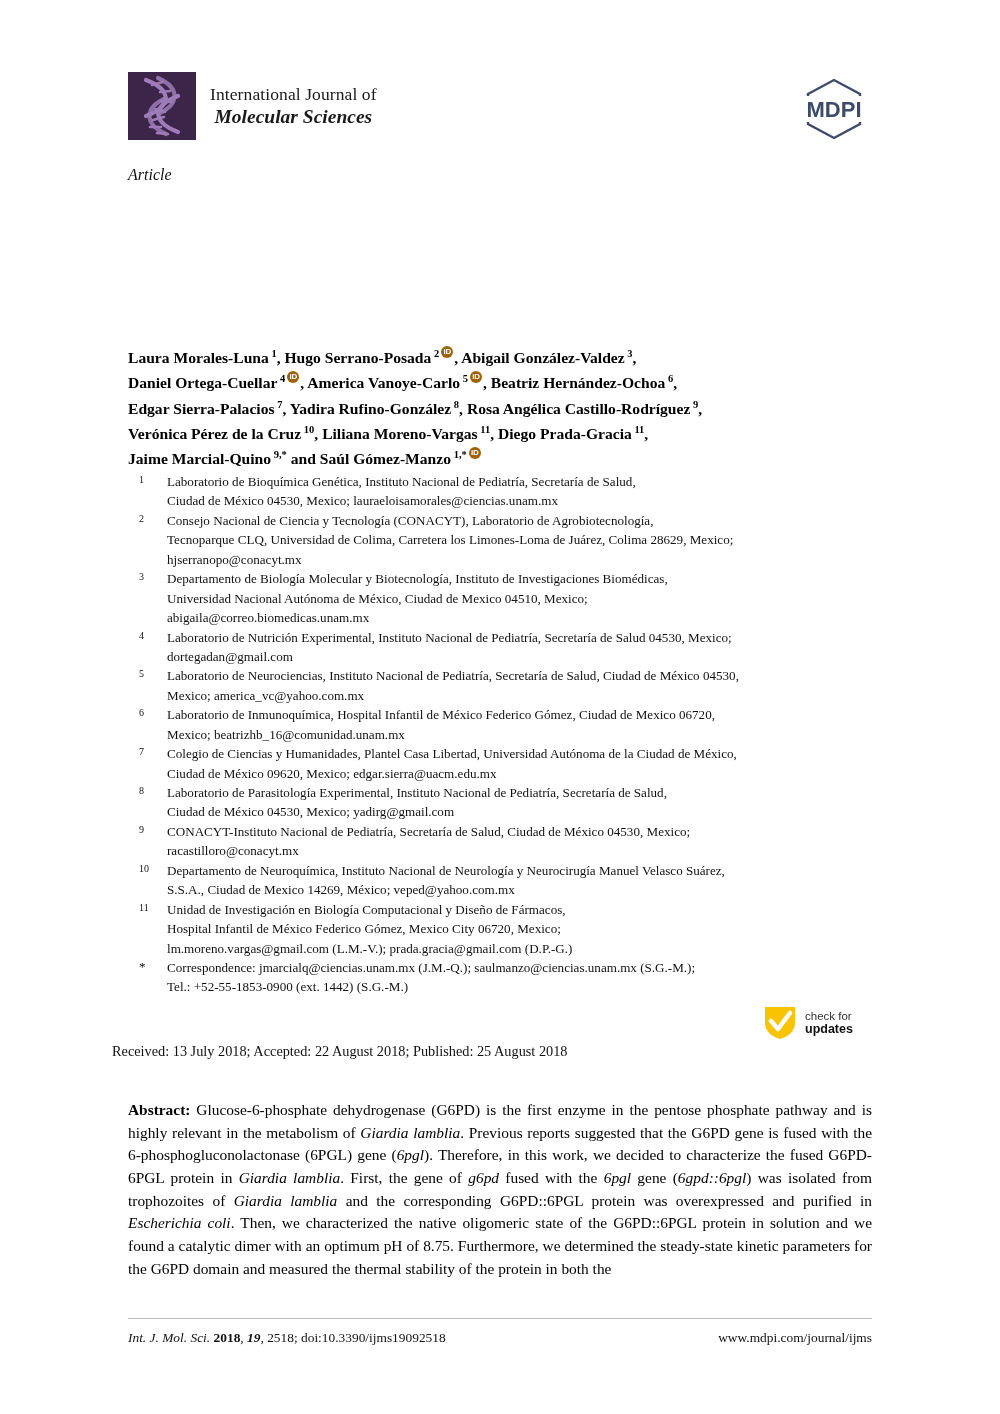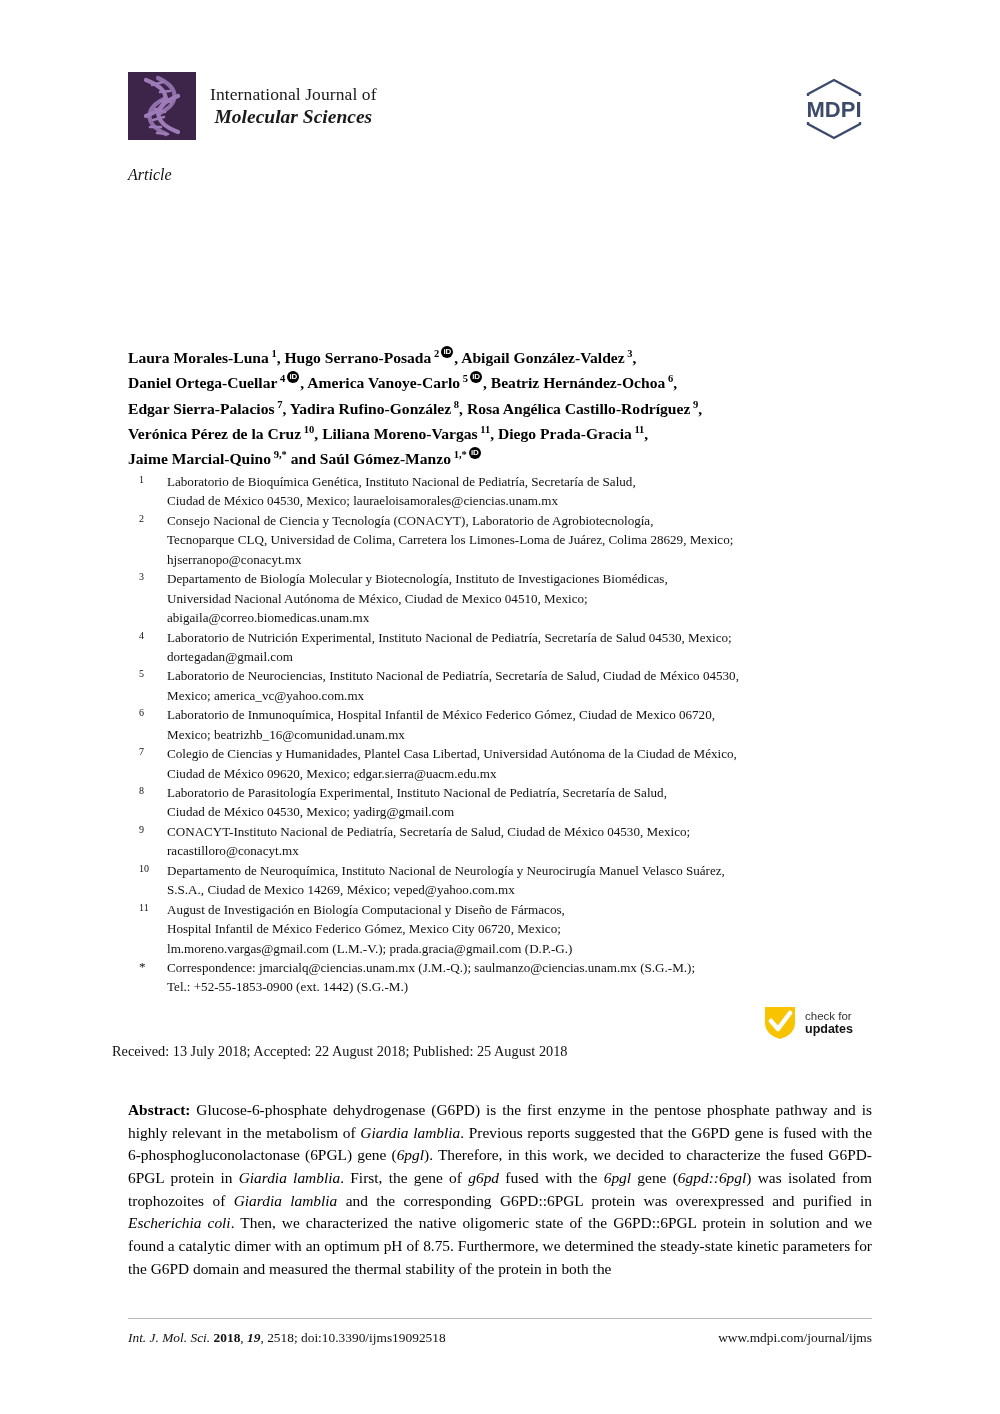--- a/index.html
+++ b/index.html
@@ -111,21 +111,21 @@
     font-size: 10.5px;
     font-weight: bold;
     vertical-align: super;
     line-height: 0;
   }
   .orcid {
     display: inline-block;
     width: 12px;
     height: 12px;
     border-radius: 50%;
-    background: #000000;
+    background: #a16207;
     position: relative;
     vertical-align: 5px;
     margin: 0 1px 0 2px;
   }
   .orcid i {
     position: absolute;
     left: 0; top: 0;
     width: 12px;
     height: 12px;
     font-style: normal;
@@ -352,21 +352,21 @@
       <div class="aff-row">
         <div class="aff-num">10</div>
         <div class="aff-body">
           <div>Departamento de Neuroquímica, Instituto Nacional de Neurología y Neurocirugía Manuel Velasco Suárez,</div>
           <div>S.S.A., Ciudad de Mexico 14269, México; veped@yahoo.com.mx</div>
         </div>
       </div>
       <div class="aff-row">
         <div class="aff-num">11</div>
         <div class="aff-body">
-          <div>August de Investigación en Biología Computacional y Diseño de Fármacos,</div>
+          <div>Unidad de Investigación en Biología Computacional y Diseño de Fármacos,</div>
           <div>Hospital Infantil de México Federico Gómez, Mexico City 06720, Mexico;</div>
           <div>lm.moreno.vargas@gmail.com (L.M.-V.); prada.gracia@gmail.com (D.P.-G.)</div>
         </div>
       </div>
       <div class="aff-row">
         <div class="aff-num star">*</div>
         <div class="aff-body">
           <div>Correspondence: jmarcialq@ciencias.unam.mx (J.M.-Q.); saulmanzo@ciencias.unam.mx (S.G.-M.);</div>
           <div>Tel.: +52-55-1853-0900 (ext. 1442) (S.G.-M.)</div>
         </div>

